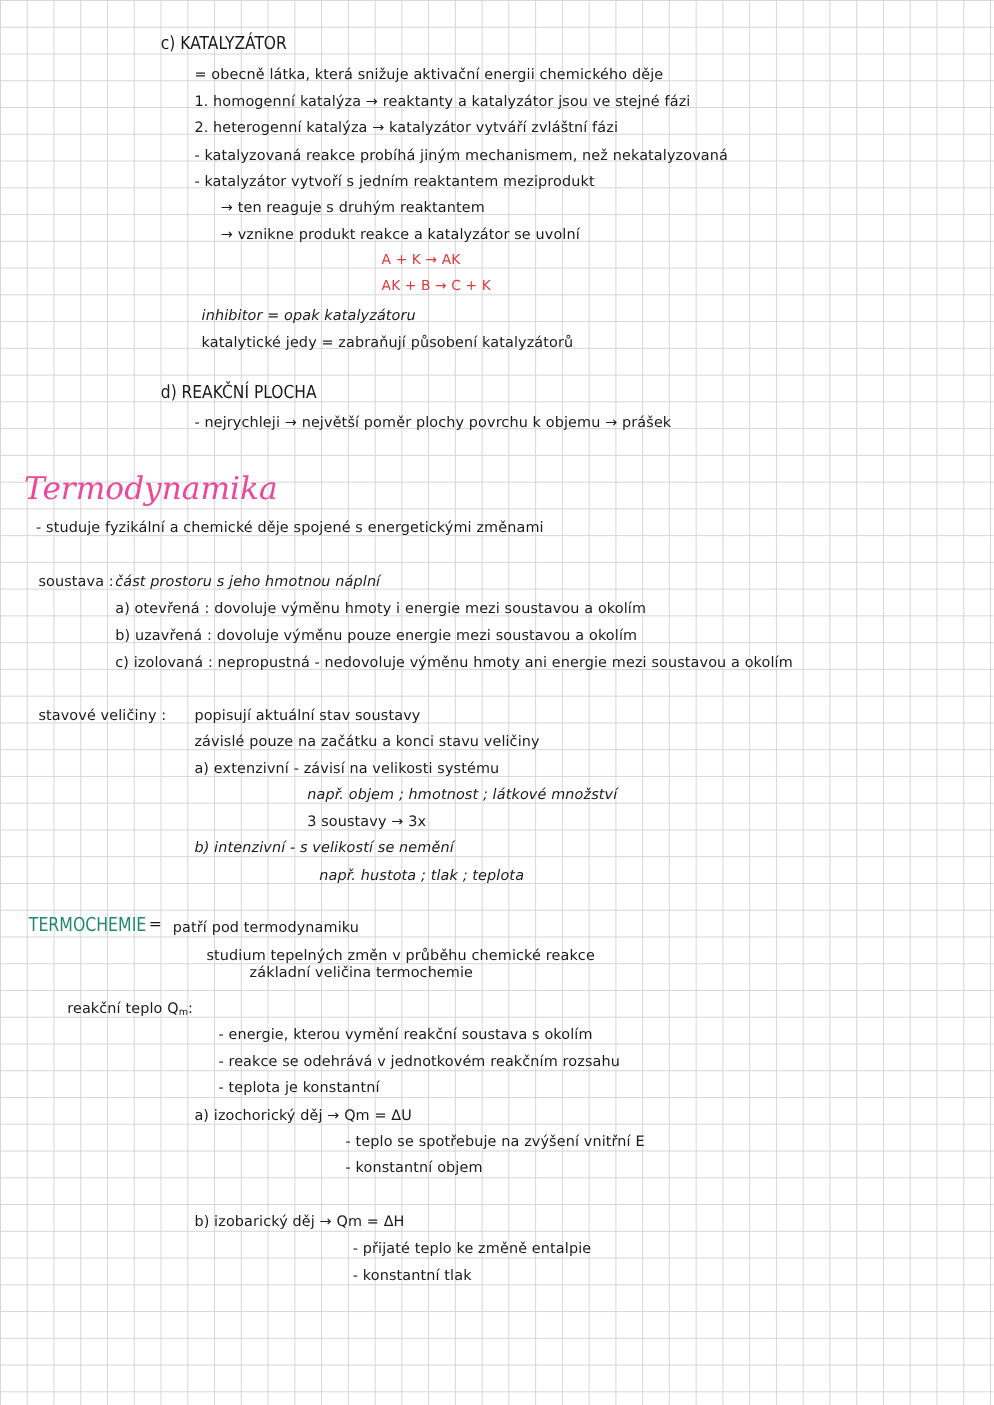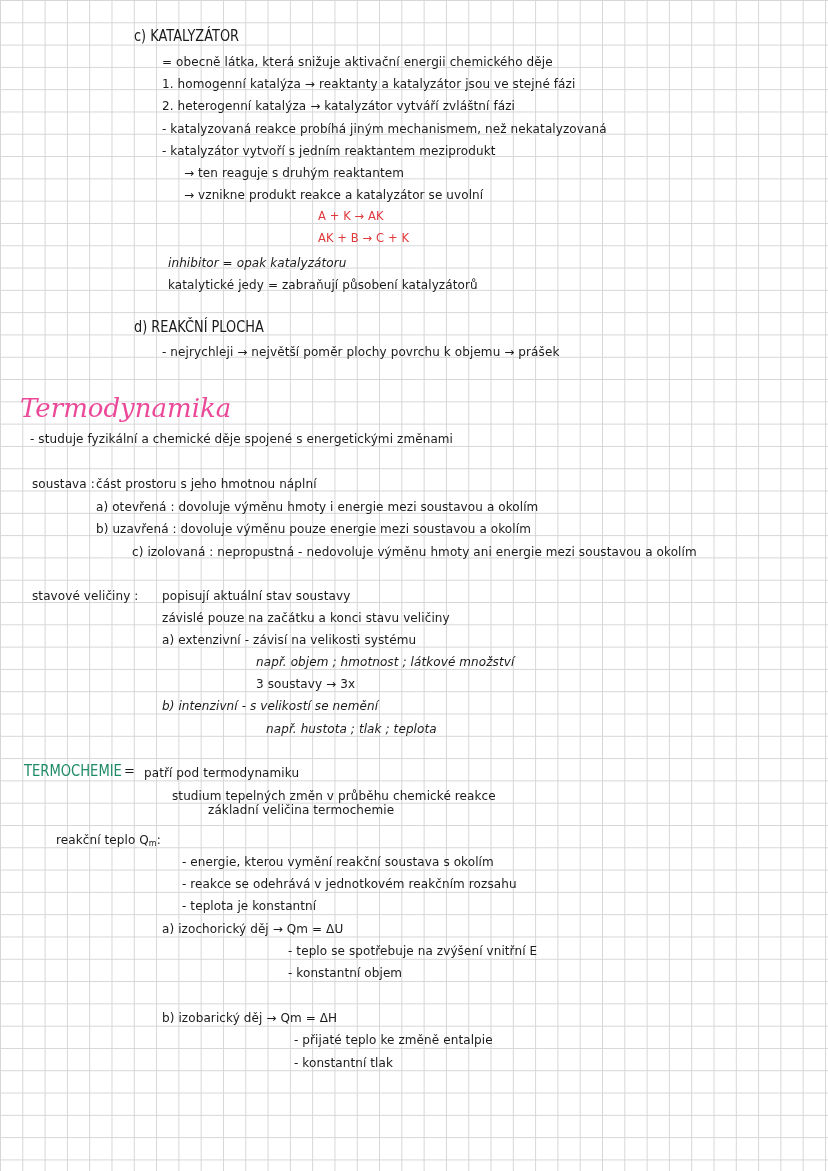--- a/index.html
+++ b/index.html
@@ -72,24 +72,24 @@
 <div class="line italic" style="left:168px; top:256px;">inhibitor = opak katalyzátoru</div>
 <div class="line" style="left:168px; top:278px;">katalytické jedy = zabraňují působení katalyzátorů</div>
 
 <div class="heading" style="left:134px; top:318px;">d) REAKČNÍ PLOCHA</div>
 <div class="line" style="left:162px; top:345px;">- nejrychleji → největší poměr plochy povrchu k objemu → prášek</div>
 
 <div class="title-green" style="left:20px; top:393px;">Termodynamika</div>
 <div class="line" style="left:30px; top:432px;">- studuje fyzikální a chemické děje spojené s energetickými změnami</div>
 
 <div class="line" style="left:32px; top:477px;">soustava :</div>
-<div class="line" style="left:96px; top:477px;">část prostoru s jeho hmotnou náplní</div>
+<div class="line" style="left:96px; top:477px;font-style:italic;">část prostoru s jeho hmotnou náplní</div>
 <div class="line" style="left:96px; top:500px;">a) otevřená : dovoluje výměnu hmoty i energie mezi soustavou a okolím</div>
 <div class="line" style="left:96px; top:522px;">b) uzavřená : dovoluje výměnu pouze energie mezi soustavou a okolím</div>
-<div class="line" style="left:96px; top:545px; font-size:12px;margin-left:36px;">c) izolovaná : nepropustná - nedovoluje výměnu hmoty ani energie mezi soustavou a okolím</div>
+<div class="line" style="left:96px; top:545px; font-size:12px;">c) izolovaná : nepropustná - nedovoluje výměnu hmoty ani energie mezi soustavou a okolím</div>
 
 <div class="line" style="left:32px; top:589px;">stavové veličiny :</div>
 <div class="line" style="left:162px; top:589px;">popisují aktuální stav soustavy</div>
 <div class="line" style="left:162px; top:611px;">závislé pouze na začátku a konci stavu veličiny</div>
 <div class="line" style="left:162px; top:633px;">a) extenzivní - závisí na velikosti systému</div>
 <div class="line italic" style="left:256px; top:655px;">např. objem ; hmotnost ; látkové množství</div>
 <div class="line" style="left:256px; top:677px;">3 soustavy → 3x</div>
 <div class="line italic" style="left:162px; top:699px;">b) intenzivní - s velikostí se nemění</div>
 <div class="line italic" style="left:266px; top:722px;">např. hustota ; tlak ; teplota</div>
 

